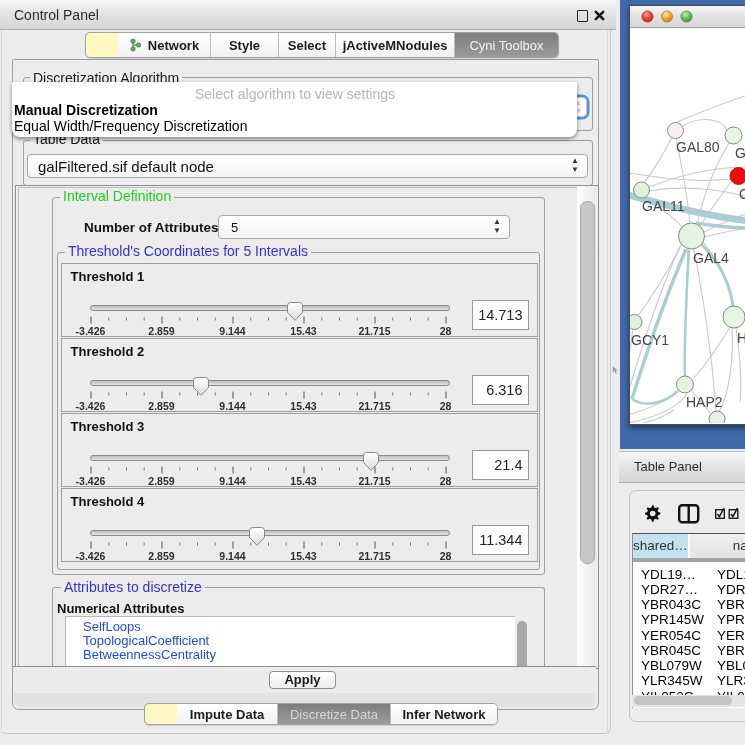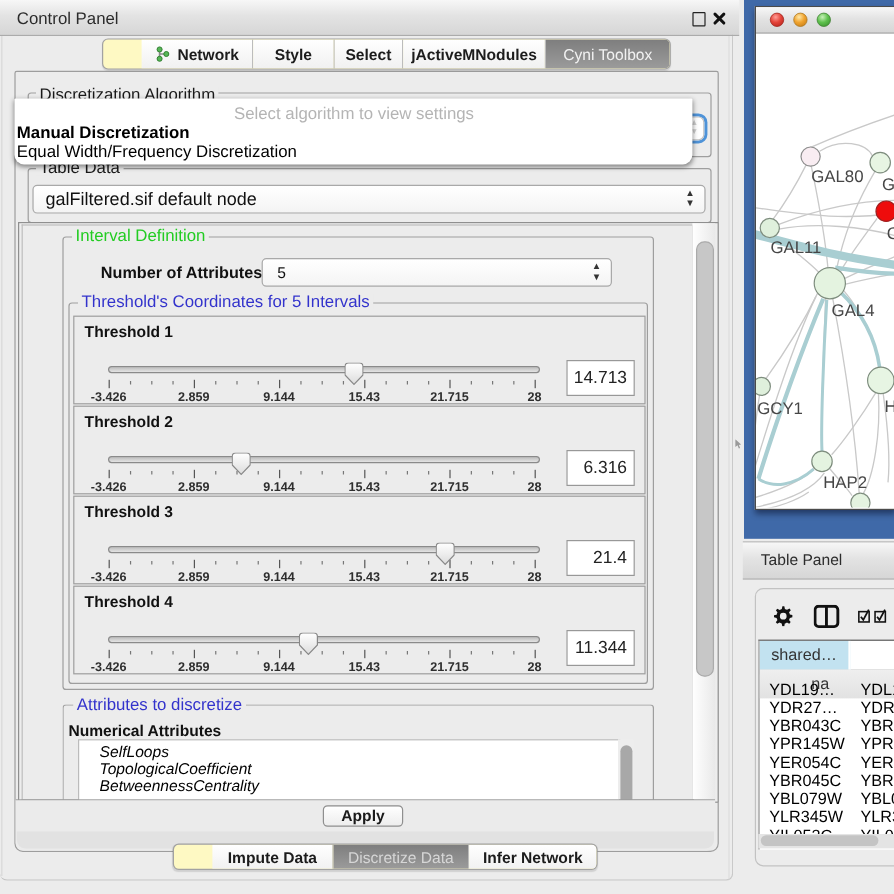--- a/index.html
+++ b/index.html
@@ -256,21 +256,21 @@
           </defs>
     <path d="M3.5 0.5 H12.5 Q15.5 0.5 15.5 3.5 V10.5 L8 18.3 L0.5 10.5 V3.5 Q0.5 0.5 3.5 0.5 Z" fill="url(#tg488)" stroke="#888" stroke-width="1"></path>
   </svg>
   <div class="vbox" style="left:410px;top:36px;width:50px;height:28px;line-height:28px;padding-right:5px;">11.344</div>
 </div>
 
     <div class="abs groupbox" style="left:52px;top:587px;width:491px;height:85px;border-bottom:none;"></div>
     <div class="grouplabel" style="left:61px;top:581px;color:#3333cc;font-size:14px;">Attributes to discretize</div>
     <div class="abs" style="left:57px;top:601px;font-size:13px;font-weight:bold;color:#111;">Numerical Attributes</div>
     <div class="abs" style="left:65px;top:616px;width:450px;height:50px;background:#fff;border:1px solid #bbb;overflow:hidden;">
-      <div style="font-size:13px;color:#000000;padding:3px 0 0 17px;line-height:14px;font-style:italic;">SelfLoops<br>TopologicalCoefficient<br>BetweennessCentrality</div>
+      <div style="font-size:13px;color:#1d4ed8;padding:3px 0 0 17px;line-height:14px;">SelfLoops<br>TopologicalCoefficient<br>BetweennessCentrality</div>
     </div>
     <div class="abs" style="left:515px;top:616px;width:13px;height:50px;background:#ededed;"></div>
     <div class="abs" style="left:517px;top:621px;width:10px;height:46px;background:#a8a8a8;border-radius:5px 5px 0 0;"></div>
 
     <div class="abs" style="left:13px;top:666px;width:583px;height:42px;background:#ebebeb;border-top:1px solid #8f8f8f;border-radius:0 0 7px 7px;"></div>
     <div class="abs" style="left:14px;top:693px;width:581px;height:14px;background:#e2e2e2;border-radius:0 0 7px 7px;"></div>
     <div class="abs" style="left:269px;top:671px;width:65px;height:16px;background:linear-gradient(#ffffff,#ededed);border:1px solid #8f8f8f;border-radius:4px;text-align:center;font-size:13px;font-weight:bold;color:#1a1a1a;line-height:16px;">Apply</div>
 
     <div class="seg" style="left:144px;top:703px;height:20px;">
       <div class="s" style="width:100px;">Impute Data</div>
@@ -385,21 +385,21 @@
     <line x1="10.7" y1="1.2" x2="10.7" y2="18.2" stroke="#111" stroke-width="2.4"></line>
   </svg>
   <svg class="abs" style="left:715px;top:507px;" width="26" height="13" viewBox="0 0 26 13">
     <rect x="0.7" y="2.7" width="8.6" height="8.6" fill="none" stroke="#111" stroke-width="1.3"></rect>
     <path d="M2.4 7 L4.4 9.6 L9 1" stroke="#111" stroke-width="1.5" fill="none"></path>
     <rect x="14.2" y="2.7" width="8.6" height="8.6" fill="none" stroke="#111" stroke-width="1.3"></rect>
     <path d="M15.9 7 L17.9 9.6 L22.5 1" stroke="#111" stroke-width="1.5" fill="none"></path>
   </svg>
 
   <div class="abs" style="left:632px;top:533px;width:113px;height:174px;background:#fff;border-top:1px solid #555;border-left:1px solid #8f8f8f;overflow:hidden;font-size:13.5px;color:#000;">
-    <div style="display:flex;height:24px;border-bottom:4px solid #a3a3a3;flex-direction:column;">
+    <div style="display:flex;height:24px;border-bottom:4px solid #a3a3a3;">
       <div style="width:74px;background:#c2e2f0;border-right:2px solid #fff;text-align:center;line-height:24px;color:#333;">shared…</div>
       <div style="flex:1;background:linear-gradient(#efefef,#e2e2e2);line-height:24px;padding-left:43px;color:#333;">na</div>
     </div>
     <div style="padding-top:4.5px;">
       <div style="height:15.25px;line-height:15.25px;white-space:nowrap;"><span style="display:inline-block;width:76px;padding-left:8px;">YDL19…</span><span>YDL194W</span></div>
       <div style="height:15.25px;line-height:15.25px;white-space:nowrap;"><span style="display:inline-block;width:76px;padding-left:8px;">YDR27…</span><span>YDR277C</span></div>
       <div style="height:15.25px;line-height:15.25px;white-space:nowrap;"><span style="display:inline-block;width:76px;padding-left:8px;">YBR043C</span><span>YBR043C</span></div>
       <div style="height:15.25px;line-height:15.25px;white-space:nowrap;"><span style="display:inline-block;width:76px;padding-left:8px;">YPR145W</span><span>YPR145W</span></div>
       <div style="height:15.25px;line-height:15.25px;white-space:nowrap;"><span style="display:inline-block;width:76px;padding-left:8px;">YER054C</span><span>YER054C</span></div>
       <div style="height:15.25px;line-height:15.25px;white-space:nowrap;"><span style="display:inline-block;width:76px;padding-left:8px;">YBR045C</span><span>YBR045C</span></div>

